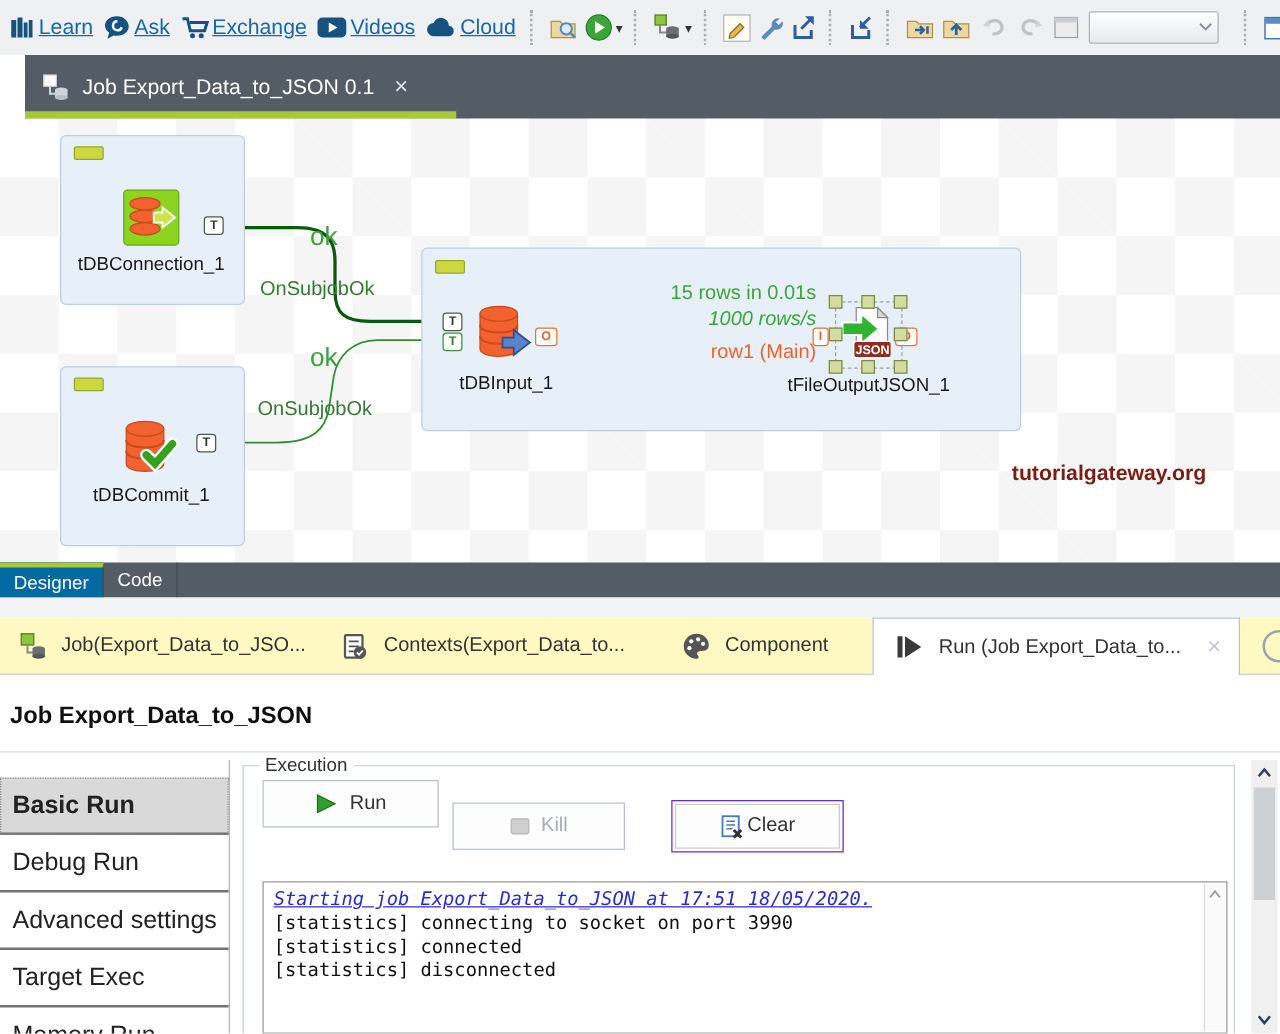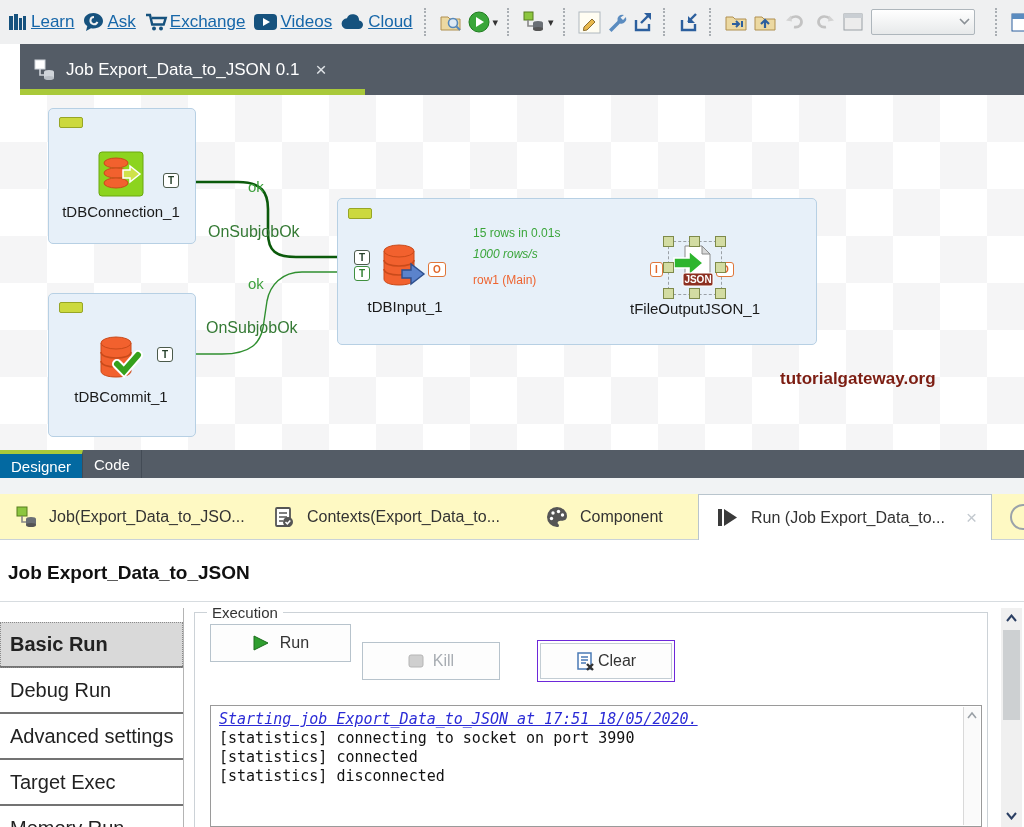--- a/index.html
+++ b/index.html
@@ -33,23 +33,23 @@
     background-size:94px 94px;background-position:0 0,47px 47px;}
   .subjob{position:absolute;background:#e7f0f9;border:1px solid #b7d0e4;border-radius:5px;}
   .minchip{position:absolute;width:22px;height:9px;background:#ccd93e;border:1px solid #97a626;
            border-radius:2px;cursor:pointer;}
   .complabel{position:absolute;font-size:15px;color:#1a1a1a;text-align:center;white-space:nowrap;}
   .tag{position:absolute;background:#fff;font-size:10px;font-weight:bold;line-height:13px;
        padding:0 4px;border-radius:3px;}
   .tag.t{border:1px solid #4b5a4b;color:#26402a;}
   .tag.t.green{border:1px solid #3f8f3f;color:#2f7f2f;}
   .tag.o{border:1px solid #e0763a;color:#e0662a;}
-  .linklab{position:absolute;font-size:15px;color:#3da03d;white-space:nowrap;}
+  .linklab{position:absolute;font-size:21px;color:#3da03d;white-space:nowrap;}
   .linklab.name{color:#357a35;font-size:16px;}
-  .rowstat{position:absolute;font-size:12px;color:#3aa53a;white-space:nowrap;text-align:left;width:180px;}
+  .rowstat{position:absolute;font-size:16px;color:#3aa53a;white-space:nowrap;text-align:right;width:180px;}
   .rowstat.rate{font-style:italic;}
   .rowstat.main{color:#ee6430;}
   .handle{position:absolute;width:9px;height:9px;background:#d3dca2;border:1px solid #7e8a4a;}
   .selbox{position:absolute;border:1px dashed #9aa0a6;}
   .watermark{position:absolute;font-size:17px;font-weight:bold;color:#7c1d12;white-space:nowrap;}
   
   .viewtabs{position:absolute;left:0;top:450px;width:1024px;height:28px;background:#545c66;display:flex;}
   .vtab{height:28px;display:flex;align-items:center;padding:0 11px;color:#fff;font-size:15px;
         border-right:1px solid #434b55;box-sizing:border-box;cursor:pointer;}
   .vtab.active{border-top:4px solid #a9c93a;background:#0369a1;}
@@ -337,21 +337,21 @@
         </svg>
     </span>
     <span class="tag t" style="left:157px;top:252px;">T</span>
     <div class="complabel" style="left:48px;top:293px;width:146px;">tDBCommit_1</div>
 
     <div class="linklab" style="left:248px;top:83px;">ok</div>
     <div class="linklab name" style="left:208px;top:128px;">OnSubjobOk</div>
     <div class="linklab" style="left:248px;top:180px;">ok</div>
     <div class="linklab name" style="left:206px;top:224px;">OnSubjobOk</div>
 
-    <div class="watermark" style="left:780px;top:274px;width:185px;text-align:left;">tutorialgateway.org</div>
+    <div class="watermark" style="left:780px;top:274px;width:185px;text-align:right;">tutorialgateway.org</div>
   </div>
 
   <div class="viewtabs">
     <div class="vtab active">Designer</div>
     <div class="vtab">Code</div>
   </div>
   <div class="gapstrip"></div>
 
   <div class="ptabs">
     <div class="ptab" style="left:14px;">

